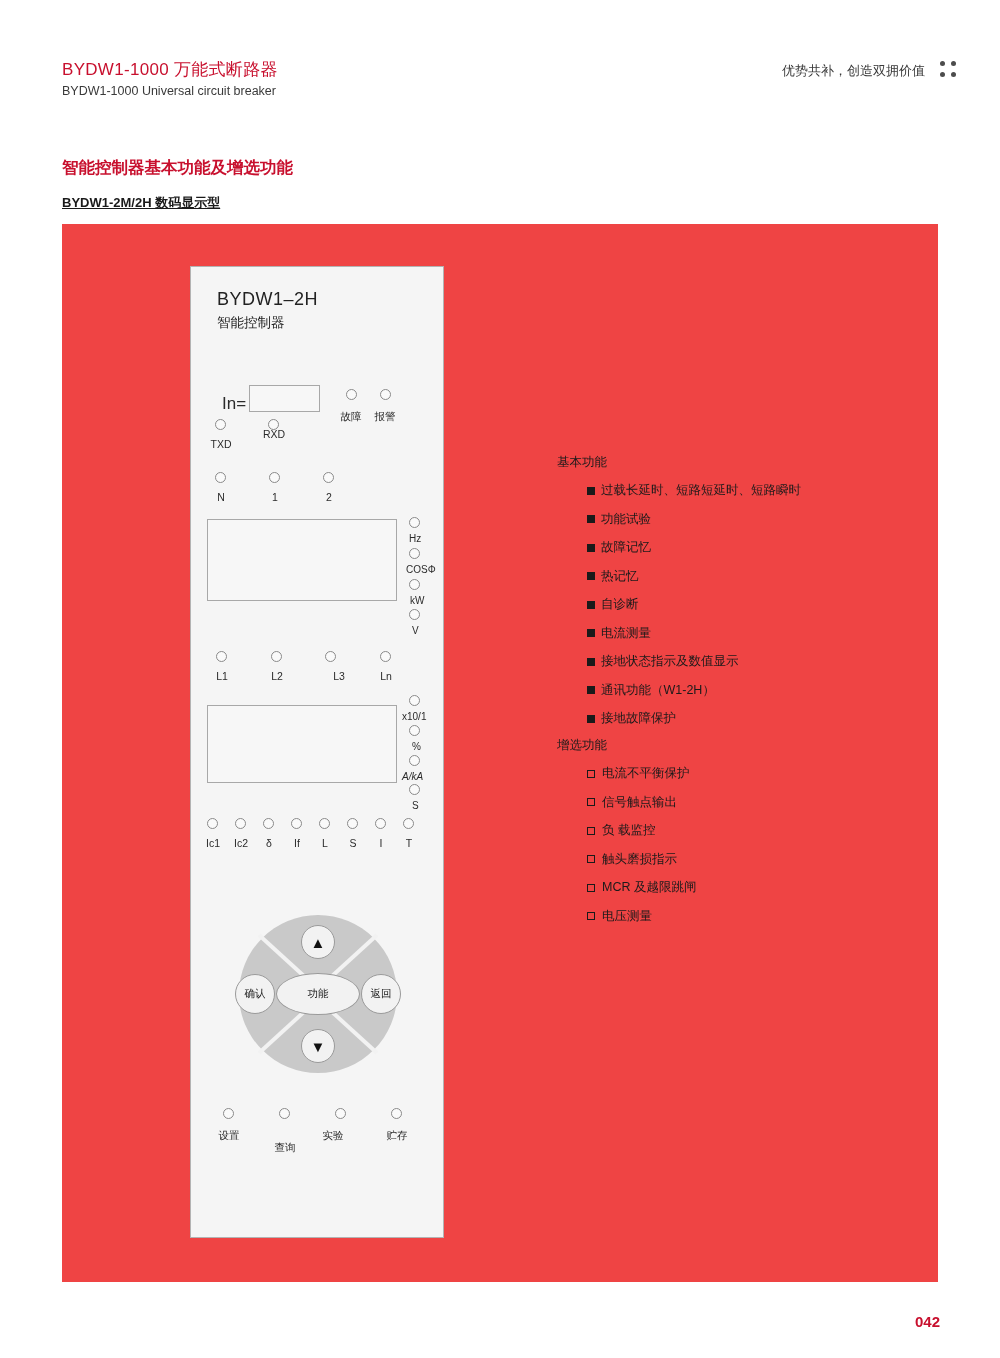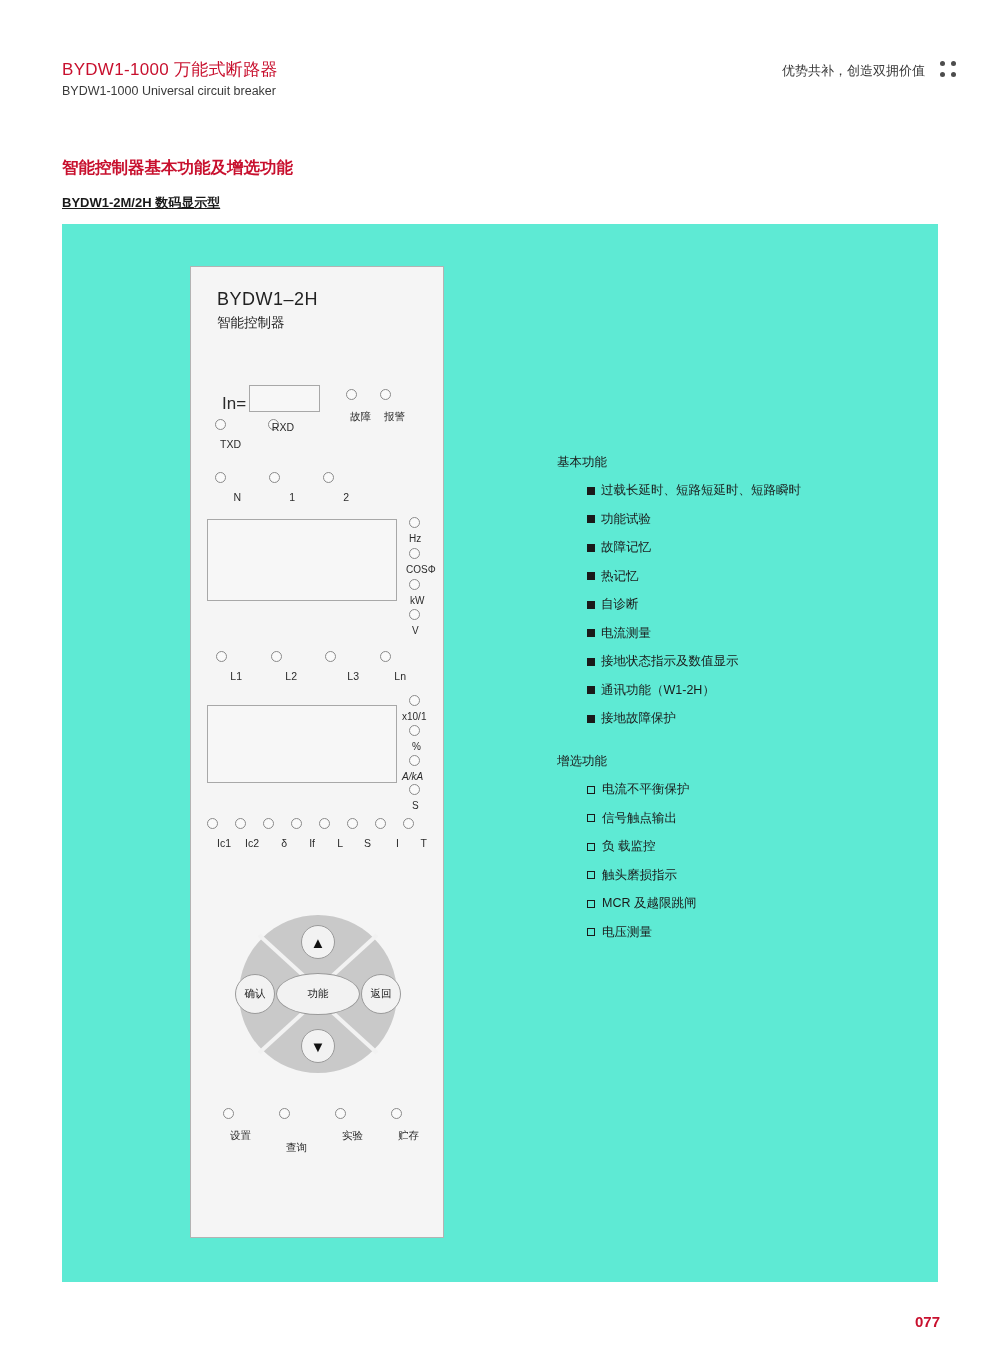--- a/index.html
+++ b/index.html
@@ -77,21 +77,21 @@
     color: #1a1a1a;
     white-space: nowrap;
     text-decoration: underline;
   }
 
   
   .panel {
     position: absolute;
     left: 62px; top: 224px;
     width: 876px; height: 1058px;
-    background: #5eead4;
+    background: #ef4444;
   }
 
   
   .device {
     position: absolute;
     left: 128px; top: 42px;
     width: 254px; height: 972px;
     background: #f5f5f5;
     border: 1px solid #b3b3b3;
   }
@@ -117,21 +117,21 @@
     width: 11px; height: 11px;
     border: 1px solid #8a8a8a;
     border-radius: 50%;
     background: #fafafa;
   }
   .lbl {
     position: absolute;
     font-size: 10.5px;
     color: #2b2b2b;
     white-space: nowrap;
-    text-align: right;
+    text-align: center;
   }
 
   
   .in-label {
     position: absolute;
     left: 31px; top: 127px;
     font-size: 17px;
     color: #2b2b2b;
   }
   .in-box {
@@ -277,21 +277,21 @@
     <div class="in-box"></div>
 
     <div class="led" style="left:155px; top:122px;"></div>
     <div class="led" style="left:189px; top:122px;"></div>
     <div class="lbl" style="left:140px; top:143px; width:40px;">故障</div>
     <div class="lbl" style="left:174px; top:143px; width:40px;">报警</div>
 
     <div class="led" style="left:24px; top:152px;"></div>
     <div class="led" style="left:77px; top:152px;"></div>
     <div class="lbl" style="left:10px; top:171px; width:40px;">TXD</div>
-    <div class="lbl" style="left:63px; top:154px; width:40px;">RXD</div>
+    <div class="lbl" style="left:63px; top:161px; width:40px;">RXD</div>
 
     <div class="led" style="left:24px; top:205px;"></div>
     <div class="led" style="left:78px; top:205px;"></div>
     <div class="led" style="left:132px; top:205px;"></div>
     <div class="lbl" style="left:10px; top:224px; width:40px;">N</div>
     <div class="lbl" style="left:64px; top:224px; width:40px;">1</div>
     <div class="lbl" style="left:118px; top:224px; width:40px;">2</div>
 
     <div class="disp disp1"></div>
 
@@ -356,21 +356,21 @@
       <div class="side right">返回</div>
       <div class="center">功能</div>
     </div>
 
     <div class="led" style="left:32px; top:841px;"></div>
     <div class="led" style="left:88px; top:841px;"></div>
     <div class="led" style="left:144px; top:841px;"></div>
     <div class="led" style="left:200px; top:841px;"></div>
     <div class="lbl" style="left:16px; top:862px; width:44px;">设置</div>
     <div class="lbl" style="left:72px; top:862px; width:44px;margin-top:12px;">查询</div>
-    <div class="lbl" style="left:128px; top:862px; width:44px;">实验</div>
+    <div class="lbl" style="left:120px; top:862px; width:44px;">实验</div>
     <div class="lbl" style="left:184px; top:862px; width:44px;">贮存</div>
   </div>
 
   <div class="feat-block" style="left:495px; top:230px;">
     <div class="feat-head">基本功能</div>
     <div class="feat-item">
       <span class="mk filled"></span>
       <span>过载长延时、短路短延时、短路瞬时</span>
     </div>
     <div class="feat-item">
@@ -400,21 +400,21 @@
     <div class="feat-item">
       <span class="mk filled"></span>
       <span>通讯功能（W1-2H）</span>
     </div>
     <div class="feat-item">
       <span class="mk filled"></span>
       <span>接地故障保护</span>
     </div>
   </div>
 
-  <div class="feat-block" style="left:495px; top:513px;margin-top:16px;">
+  <div class="feat-block" style="left:495px; top:513px;">
     <div class="feat-head">增选功能</div>
     <div class="feat-item">
       <span class="mk hollow"></span>
       <span>电流不平衡保护</span>
     </div>
     <div class="feat-item">
       <span class="mk hollow"></span>
       <span>信号触点输出</span>
     </div>
     <div class="feat-item">
@@ -430,13 +430,13 @@
       <span>MCR 及越限跳闸</span>
     </div>
     <div class="feat-item">
       <span class="mk hollow"></span>
       <span>电压测量</span>
     </div>
   </div>
 
 </div>
 
-<div class="footer-page">077</div>
+<div class="footer-page">042</div>
 
 </body></html>

